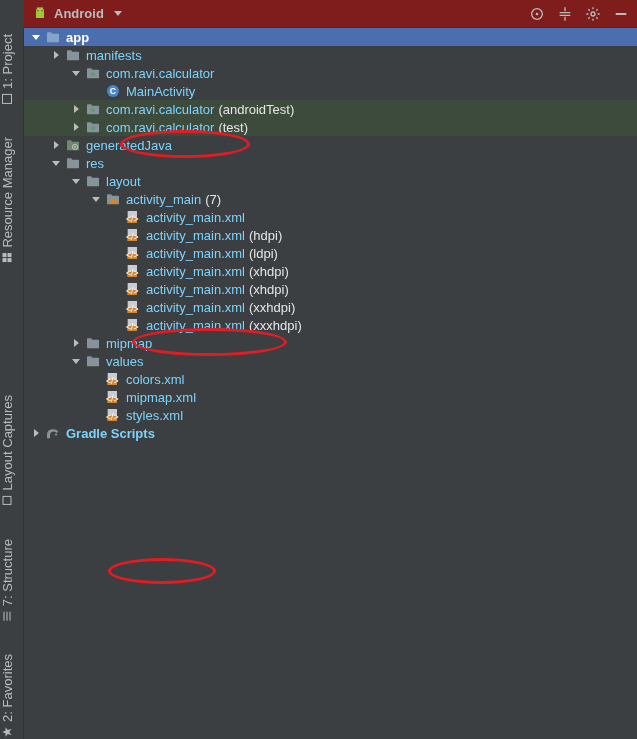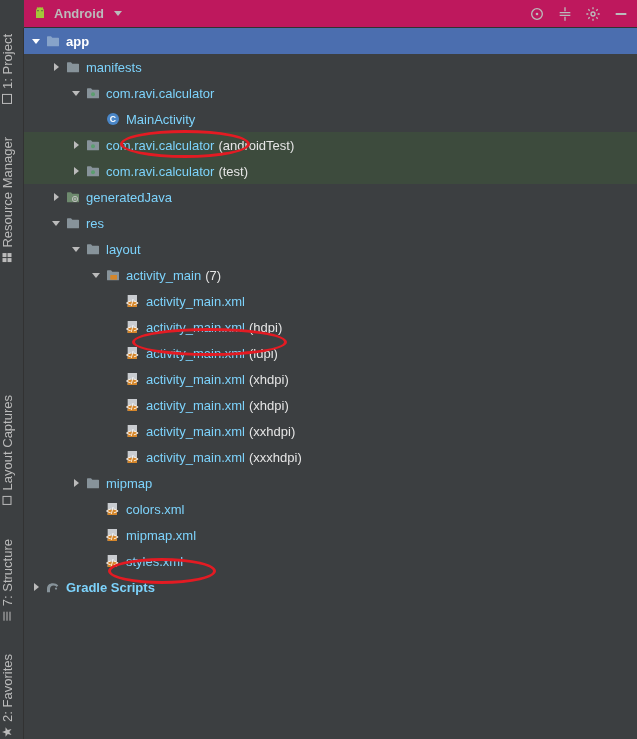--- a/index.html
+++ b/index.html
@@ -1,27 +1,27 @@
 <!DOCTYPE html>
 <html><head>
 <meta charset="utf-8">
 <style>
 *{margin:0;padding:0;box-sizing:border-box;font-family:'Segoe UI',Arial,sans-serif;font-size:13px;-webkit-font-smoothing:antialiased}
 body{background:#3c3f41;color:#bbbbbb;width:637px;height:739px;overflow:hidden}
 .vtabs{position:absolute;left:0;top:28px;width:24px;height:711px;background:#3c3f41;border-right:1px solid #323232}
 .vtab{writing-mode:vertical-rl;transform:rotate(180deg);color:#bbbbbb;font-size:11px;text-align:center;padding:6px 0;cursor:pointer;display:flex;align-items:center;justify-content:center;gap:4px}
 .vtab svg{transform:rotate(90deg)}
 .main{margin-left:24px;height:739px;display:flex;flex-direction:column}
-.toolbar{height:28px;background:#be185d;display:flex;align-items:center;padding:0 8px;border-bottom:1px solid #323232}
+.toolbar{height:28px;background:#7f1d1d;display:flex;align-items:center;padding:0 8px;border-bottom:1px solid #323232}
 .toolbar-left{display:flex;align-items:center;gap:6px}
 .toolbar-right{margin-left:auto;display:flex;align-items:center;gap:12px}
 .toolbar-right svg{cursor:pointer}
 .dropdown-arrow{width:0;height:0;border-left:4px solid transparent;border-right:4px solid transparent;border-top:5px solid #bbbbbb;margin-left:4px}
 .tree{flex:1;overflow:auto;padding-top:0}
-.row{display:flex;align-items:center;height:26px;padding-left:4px;cursor:pointer;white-space:nowrap}
+.row{display:flex;align-items:center;height:18px;padding-left:4px;cursor:pointer;white-space:nowrap}
 .row.selected{background:#4b6eaf;color:white}
 .row.hl-test{background:#3d4b3d}
 .exp{width:16px;height:16px;display:flex;align-items:center;justify-content:center;flex-shrink:0}
 .exp.down::before{content:'';width:0;height:0;border-left:4px solid transparent;border-right:4px solid transparent;border-top:5px solid #bbbbbb}
 .exp.right::before{content:'';width:0;height:0;border-top:4px solid transparent;border-bottom:4px solid transparent;border-left:5px solid #bbbbbb}
 .row.selected .exp.down::before{border-top-color:white}
 .exp.none{visibility:hidden}
 .ico{width:18px;height:18px;display:flex;align-items:center;justify-content:center;margin-right:4px;flex-shrink:0}
 .label{color:#7dd3fc}
 .row.selected .label{color:white}
@@ -325,20 +325,30 @@
           <span class="ind" style="width:40px"></span>
           <span class="exp right"></span>
           <span class="ico">
             <svg width="16" height="16" viewBox="0 0 24 24">
               <path d="M3 6a1 1 0 011-1h5l2 2h9a1 1 0 011 1v11a1 1 0 01-1 1H4a1 1 0 01-1-1V6z" fill="#87939a"></path>
             </svg>
           </span>
           <span class="label">mipmap</span>
         </div>
 
+    <div class="row">
+          <span class="ind" style="width:40px"></span>
+          <span class="exp down"></span>
+          <span class="ico">
+            <svg width="16" height="16" viewBox="0 0 24 24">
+              <path d="M3 6a1 1 0 011-1h5l2 2h9a1 1 0 011 1v11a1 1 0 01-1 1H4a1 1 0 01-1-1V6z" fill="#87939a"></path>
+            </svg>
+          </span>
+          <span class="label">values</span>
+        </div>
 
     <div class="row">
           <span class="ind" style="width:60px"></span>
           <span class="exp none"></span>
           <span class="ico">
             <svg width="16" height="16" viewBox="0 0 24 24">
               <rect x="4" y="3" width="14" height="18" fill="#c9ccd0"></rect>
               <rect x="4" y="13" width="14" height="8" fill="#d5862a"></rect>
               <text x="11" y="19" font-size="7" fill="white" text-anchor="middle">&lt;/&gt;</text>
             </svg>

